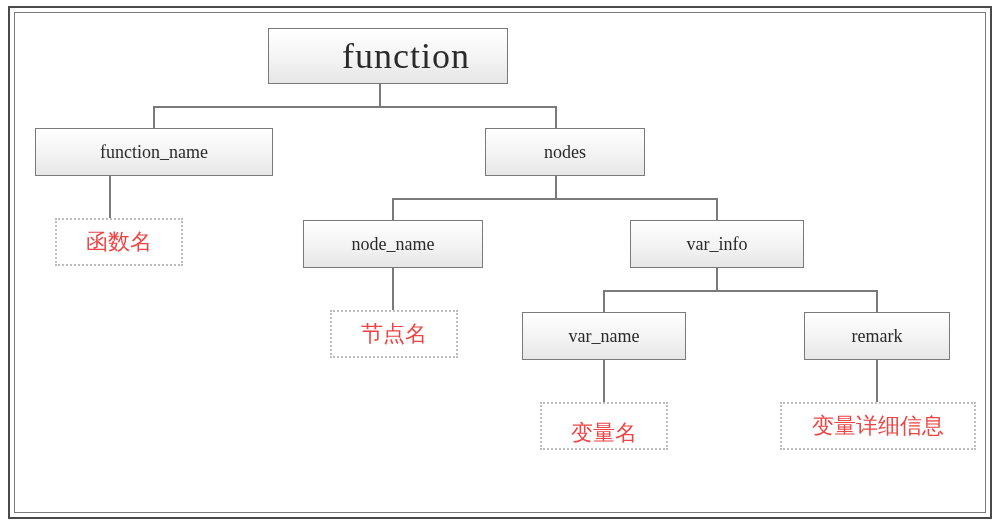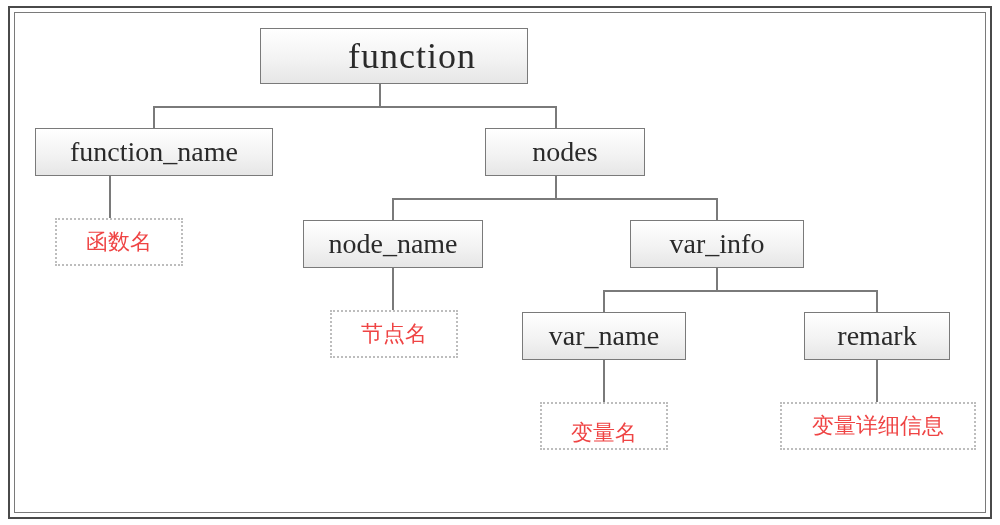--- a/index.html
+++ b/index.html
@@ -49,21 +49,21 @@
     background: #ffffff;
     text-align: center;
     display: flex;
     align-items: center;
     justify-content: center;
     color: #ef4444;
     white-space: nowrap;
   }
 
   .font-xl { font-size: 36px; letter-spacing: 1px; }
-  .font-lg { font-size: 28px; }
+  .font-lg { font-size: 18px; }
   .font-cn { font-size: 22px; font-family: "SimSun","宋体", serif; }
 
   
   .hline {
     position: absolute;
     height: 2px;
     background: #7a7a7a;
   }
   .vline {
     position: absolute;
@@ -72,21 +72,21 @@
   }
 </style>
 </head>
 <body>
 
 <div class="canvas">
 
   <div class="outer-border"></div>
   <div class="inner-border"></div>
 
-  <div class="node font-xl" style="left:260px; top:28px; width:268px; height:56px;padding-left:36px;">
+  <div class="node font-xl" style="left:268px; top:28px; width:240px; height:56px;padding-left:36px;">
     <span>function</span>
   </div>
 
   <div class="vline" style="left:379px; top:84px; height:22px;"></div>
 
   <div class="hline" style="left:153px; top:106px; width:404px;"></div>
 
   <div class="vline" style="left:153px; top:106px; height:22px;"></div>
 
   <div class="vline" style="left:555px; top:106px; height:22px;"></div>

